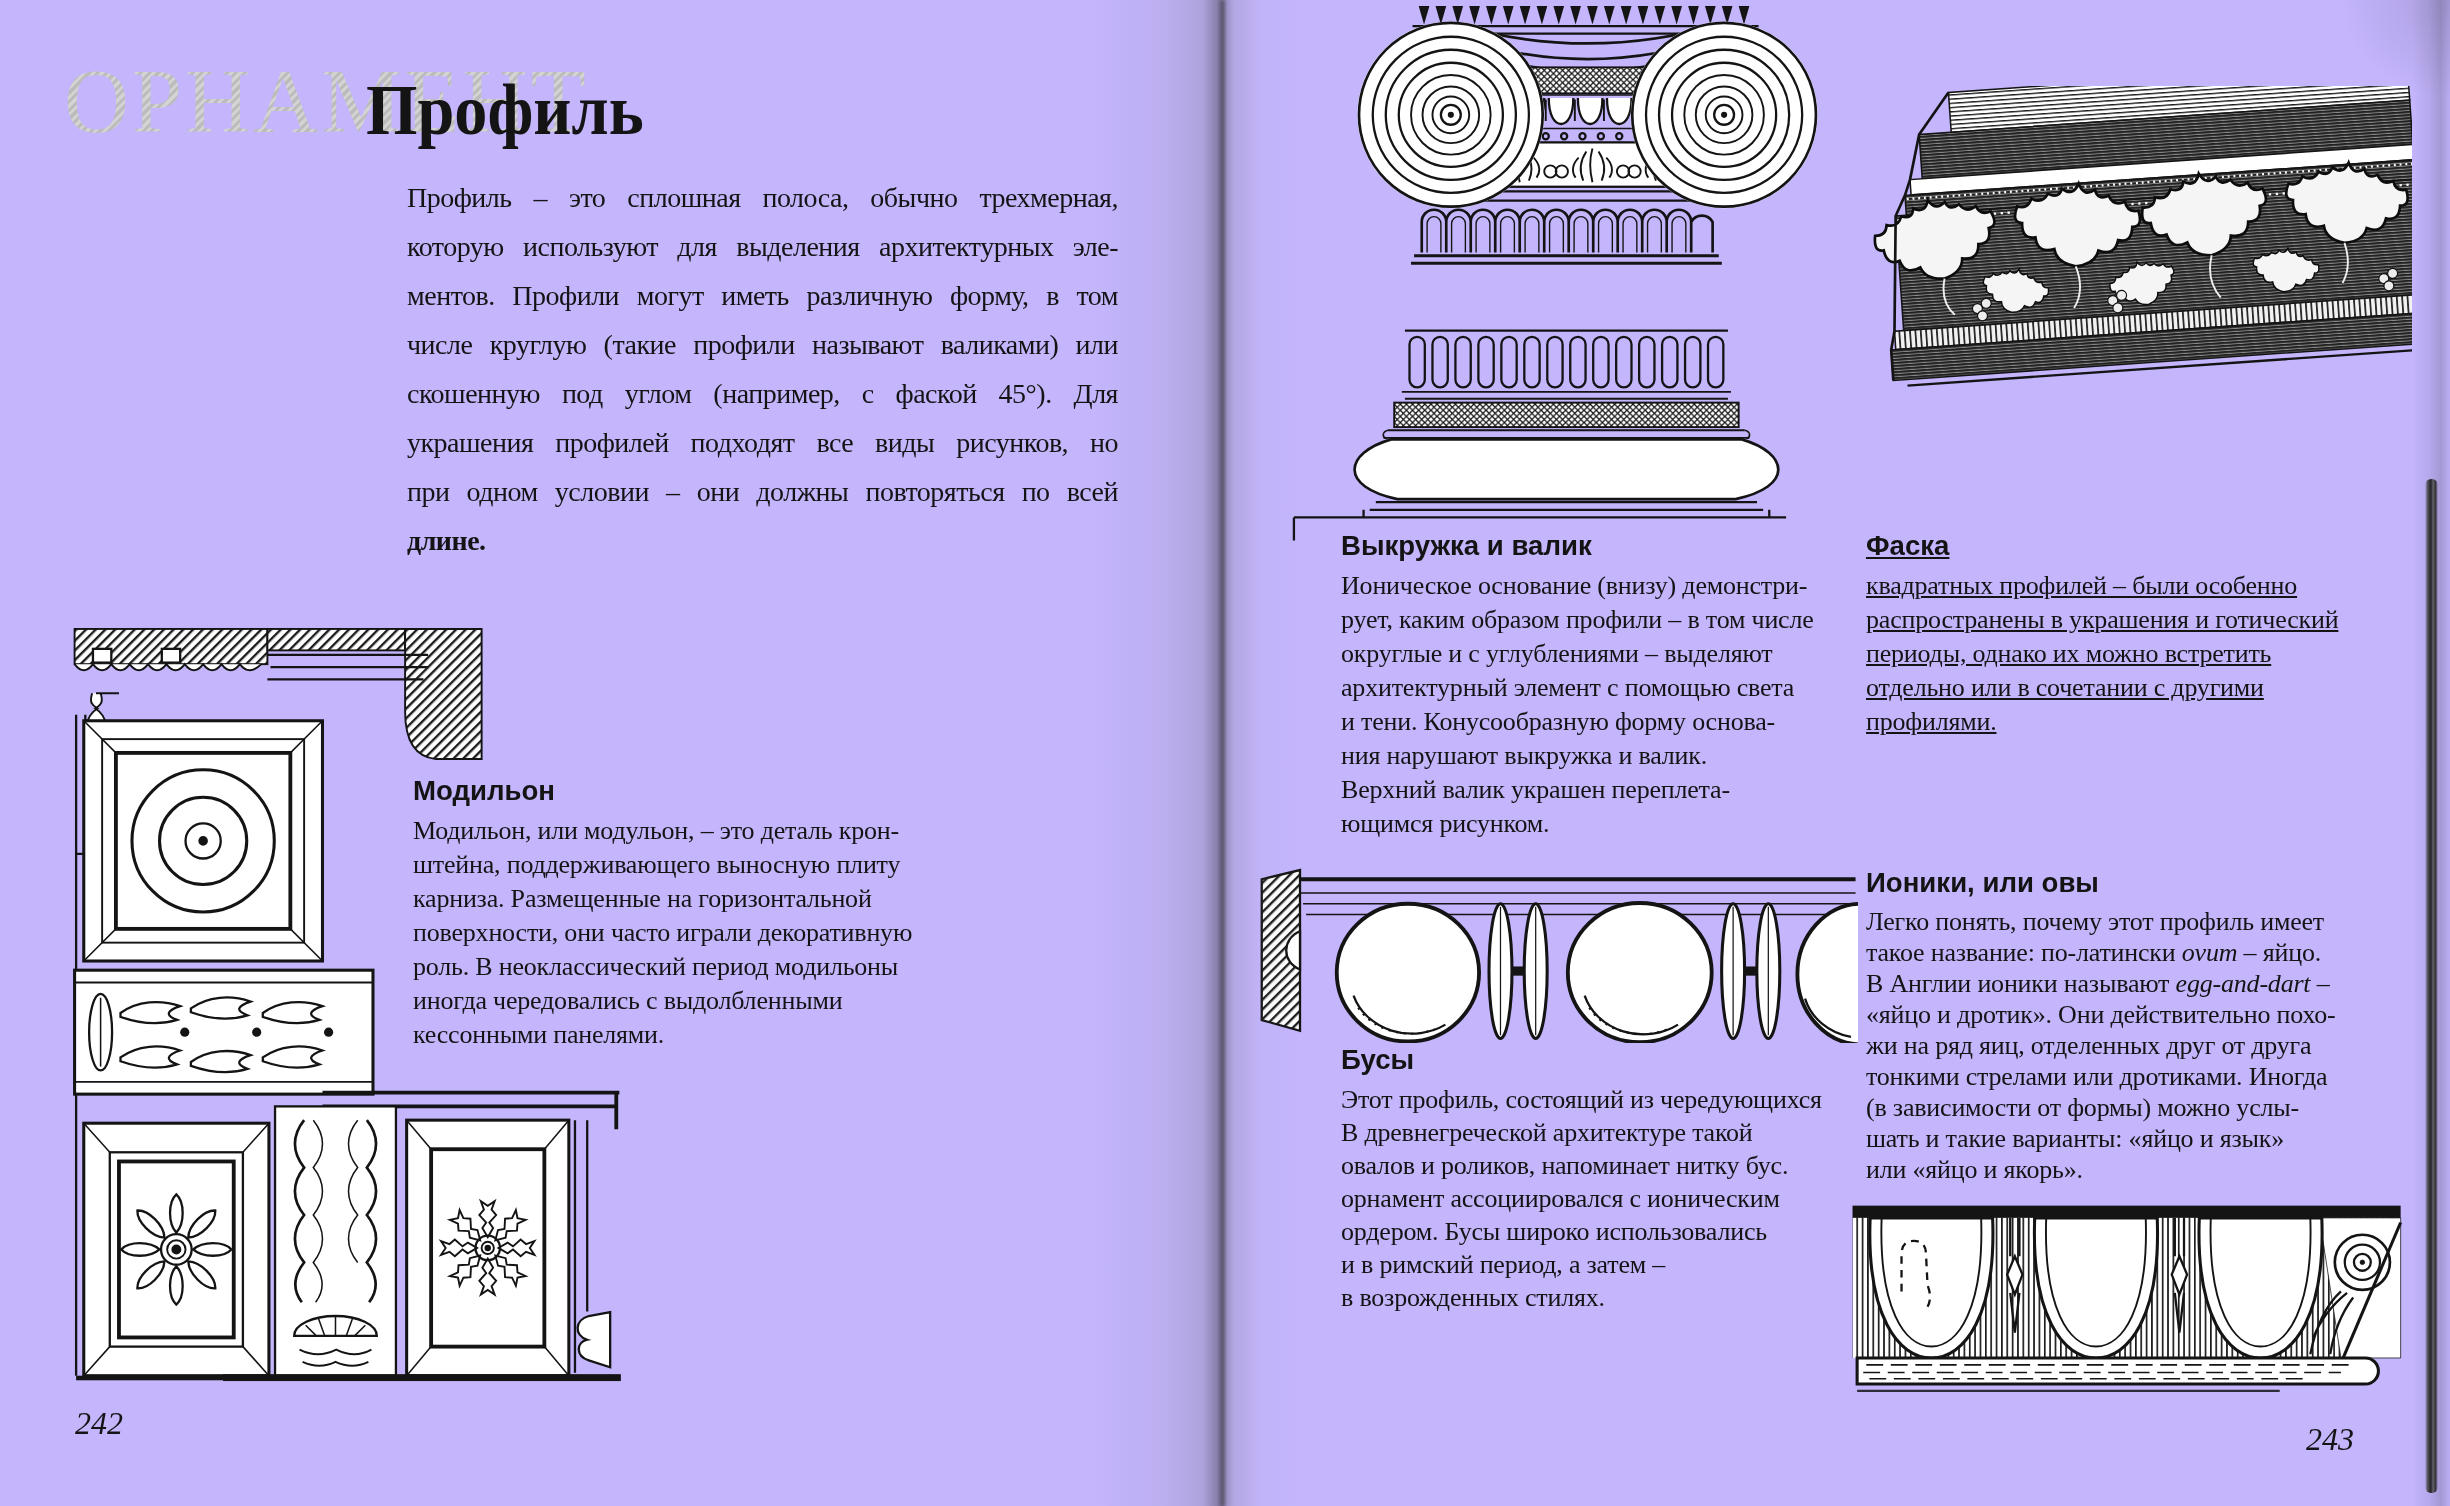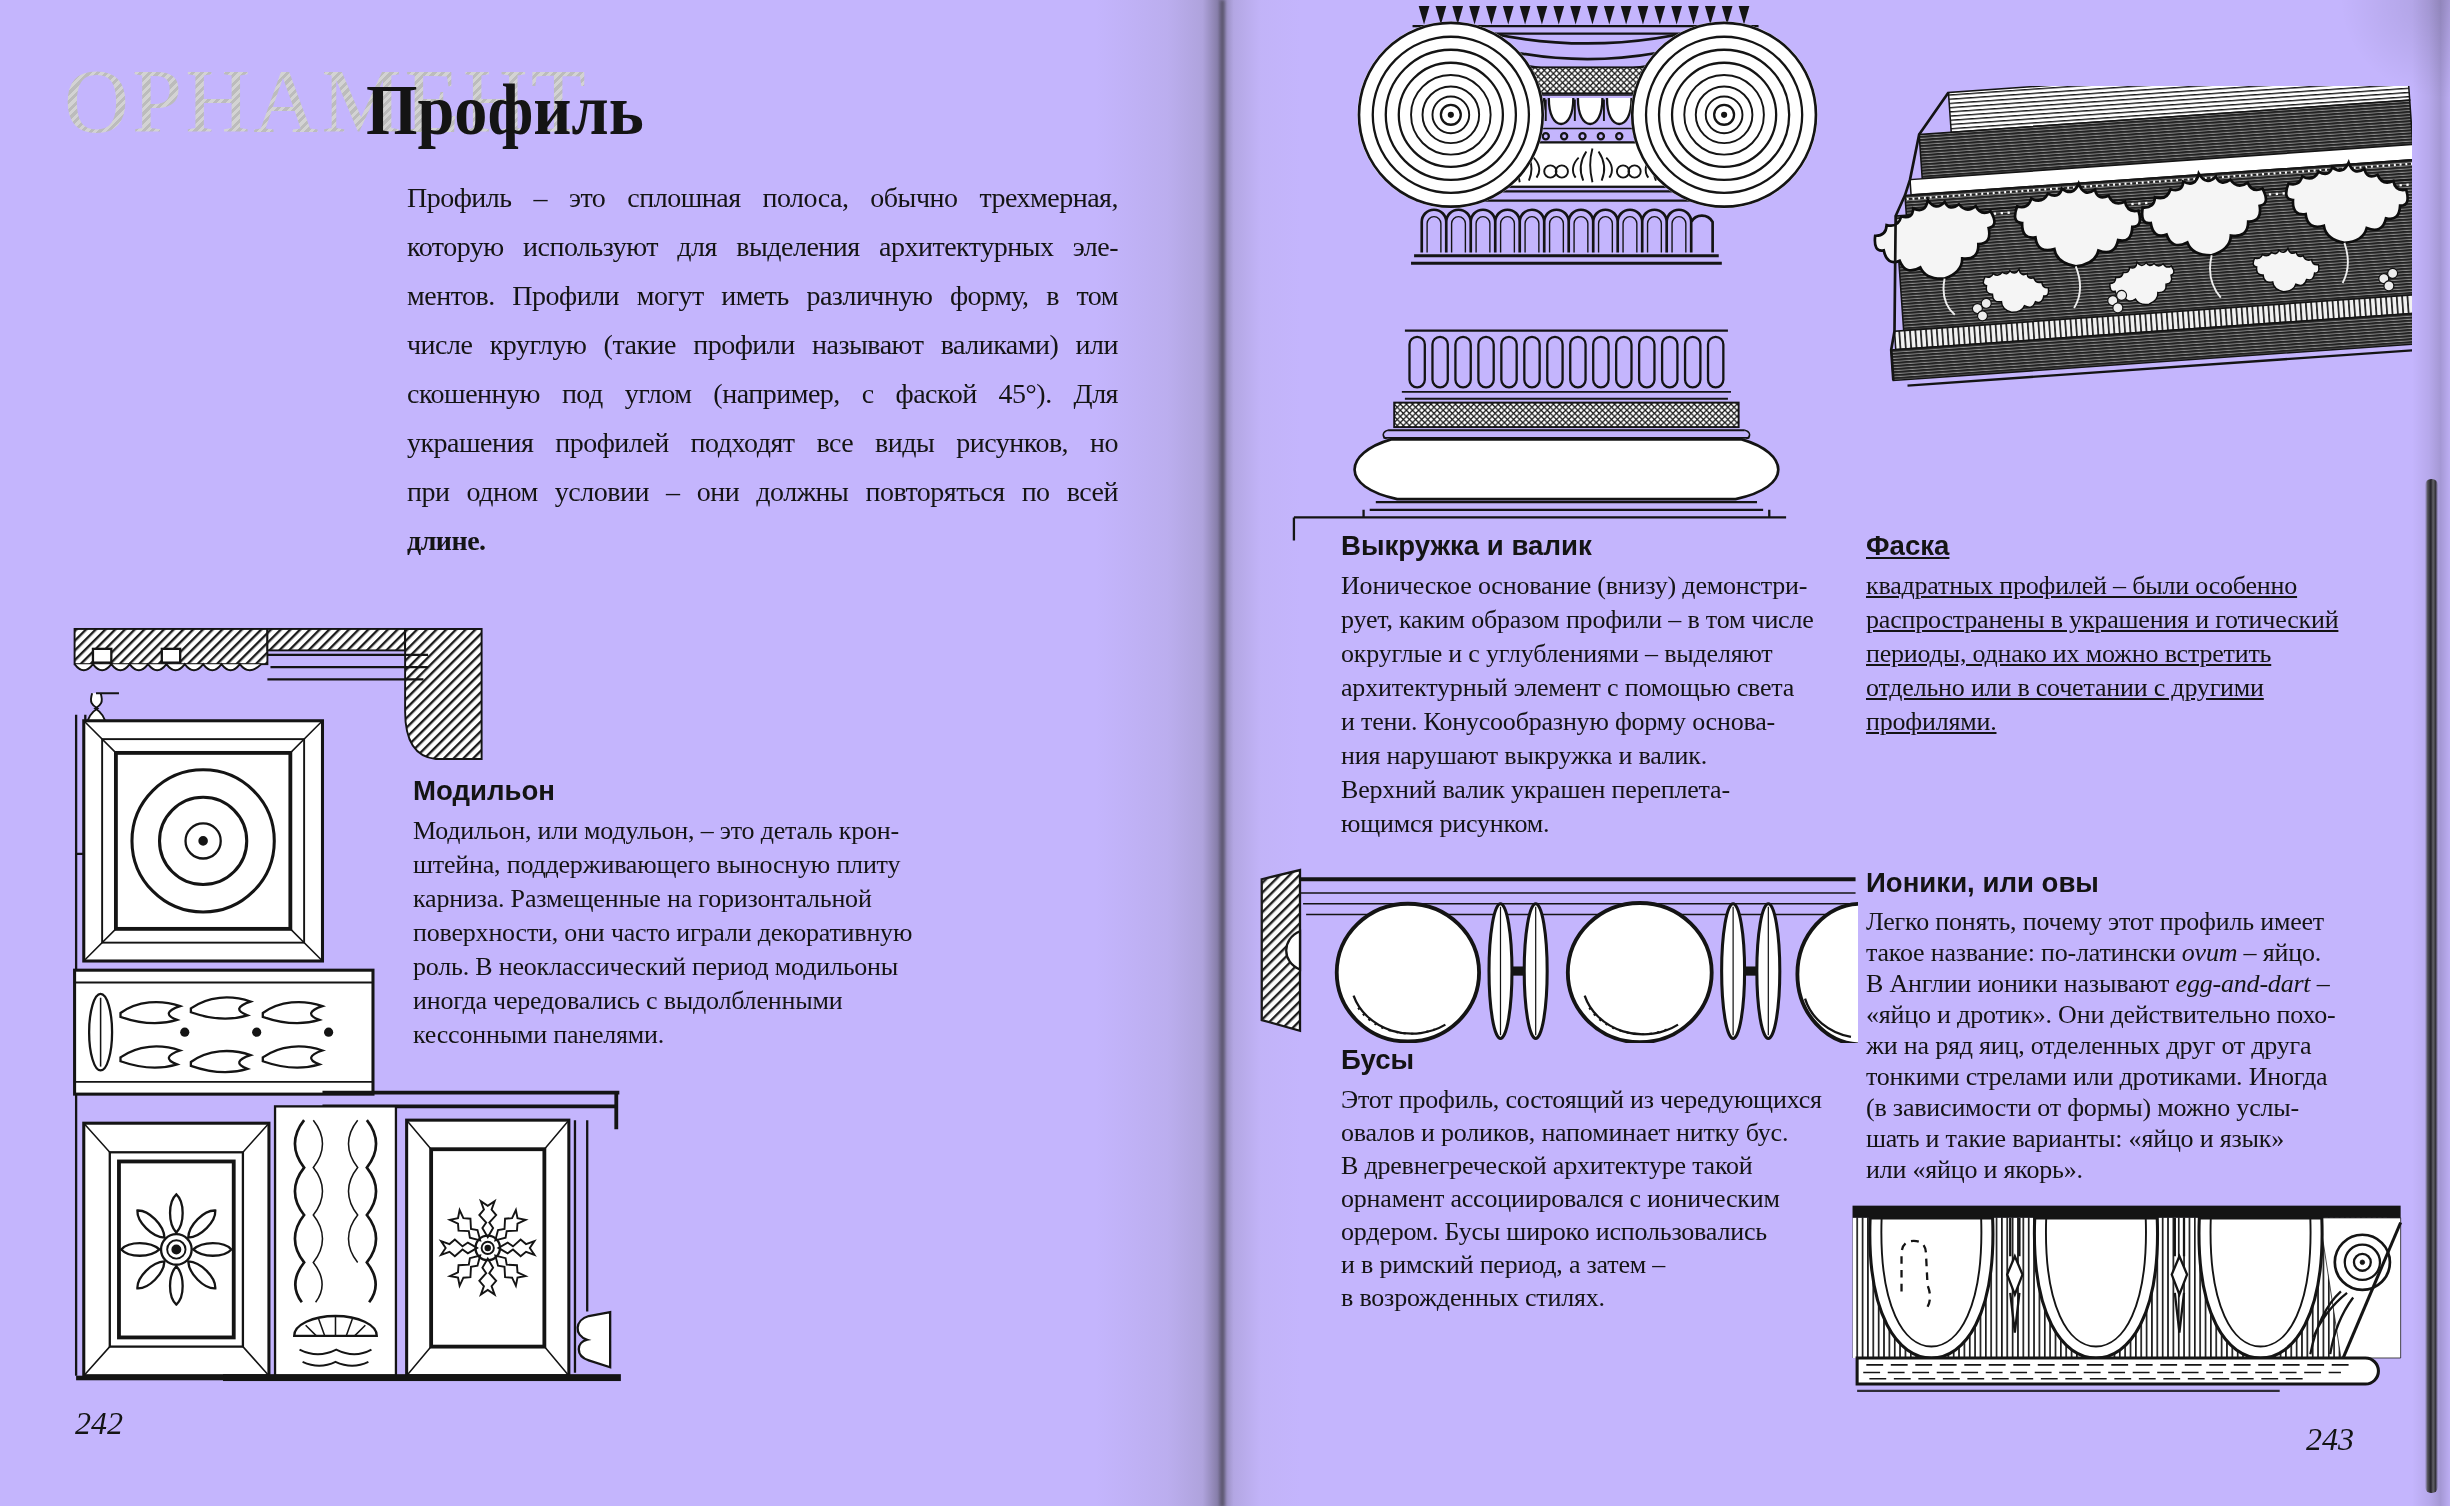--- a/index.html
+++ b/index.html
@@ -515,22 +515,22 @@
           <div class="line">периоды, однако их можно встретить</div>
           <div class="line">отдельно или в сочетании с другими</div>
           <div class="line">профилями.</div>
         </div>
     </div>
 
     <div id="sec-busy" class="caption lh43">
       <h3>Бусы</h3>
       <div>
           <div class="line">Этот профиль, состоящий из чередующихся</div>
+          <div class="line">В древнегреческой архитектуре такой</div>
           <div class="line">овалов и роликов, напоминает нитку бус.</div>
-          <div class="line">В древнегреческой архитектуре такой</div>
           <div class="line">орнамент ассоциировался с ионическим</div>
           <div class="line">ордером. Бусы широко использовались</div>
           <div class="line">и в римский период, а затем –</div>
           <div class="line">в возрожденных стилях.</div>
         </div>
     </div>
 
     <div id="sec-ioniki" class="caption lh41">
       <h3>Ионики, или овы</h3>
       <div>

